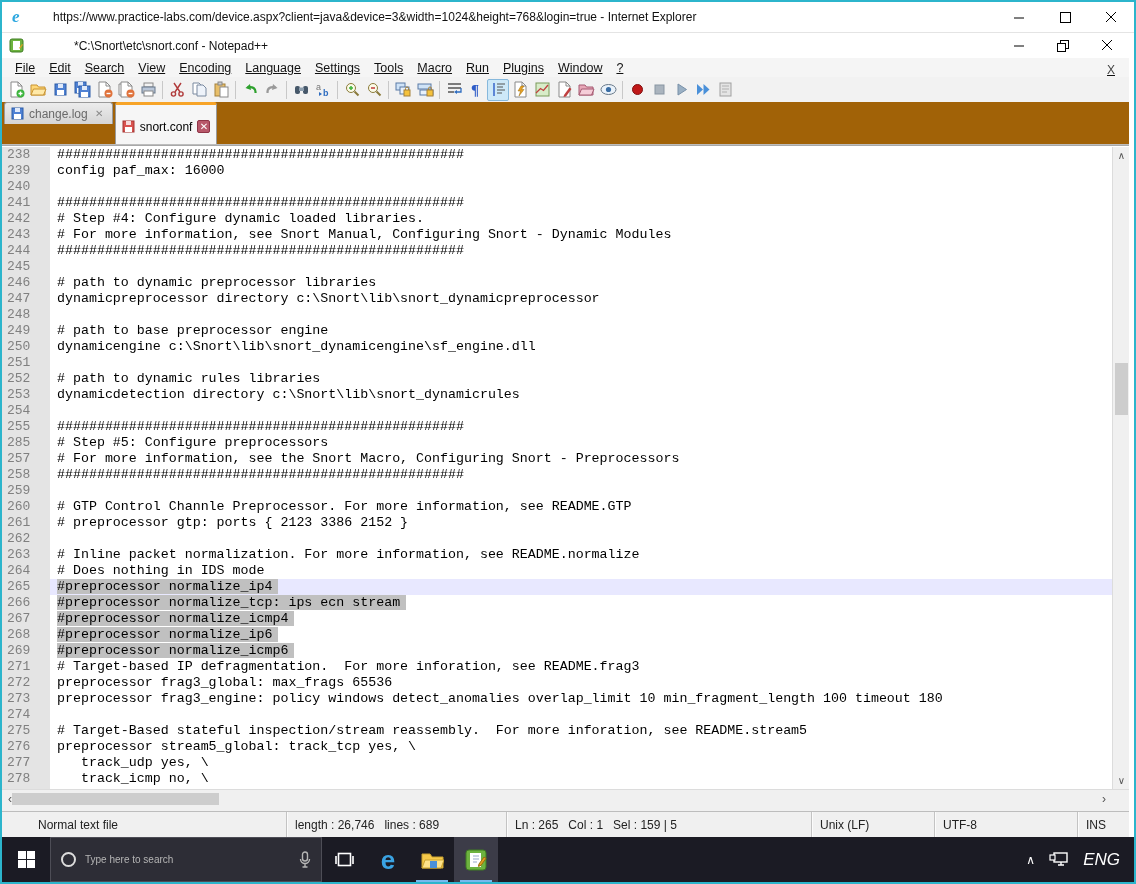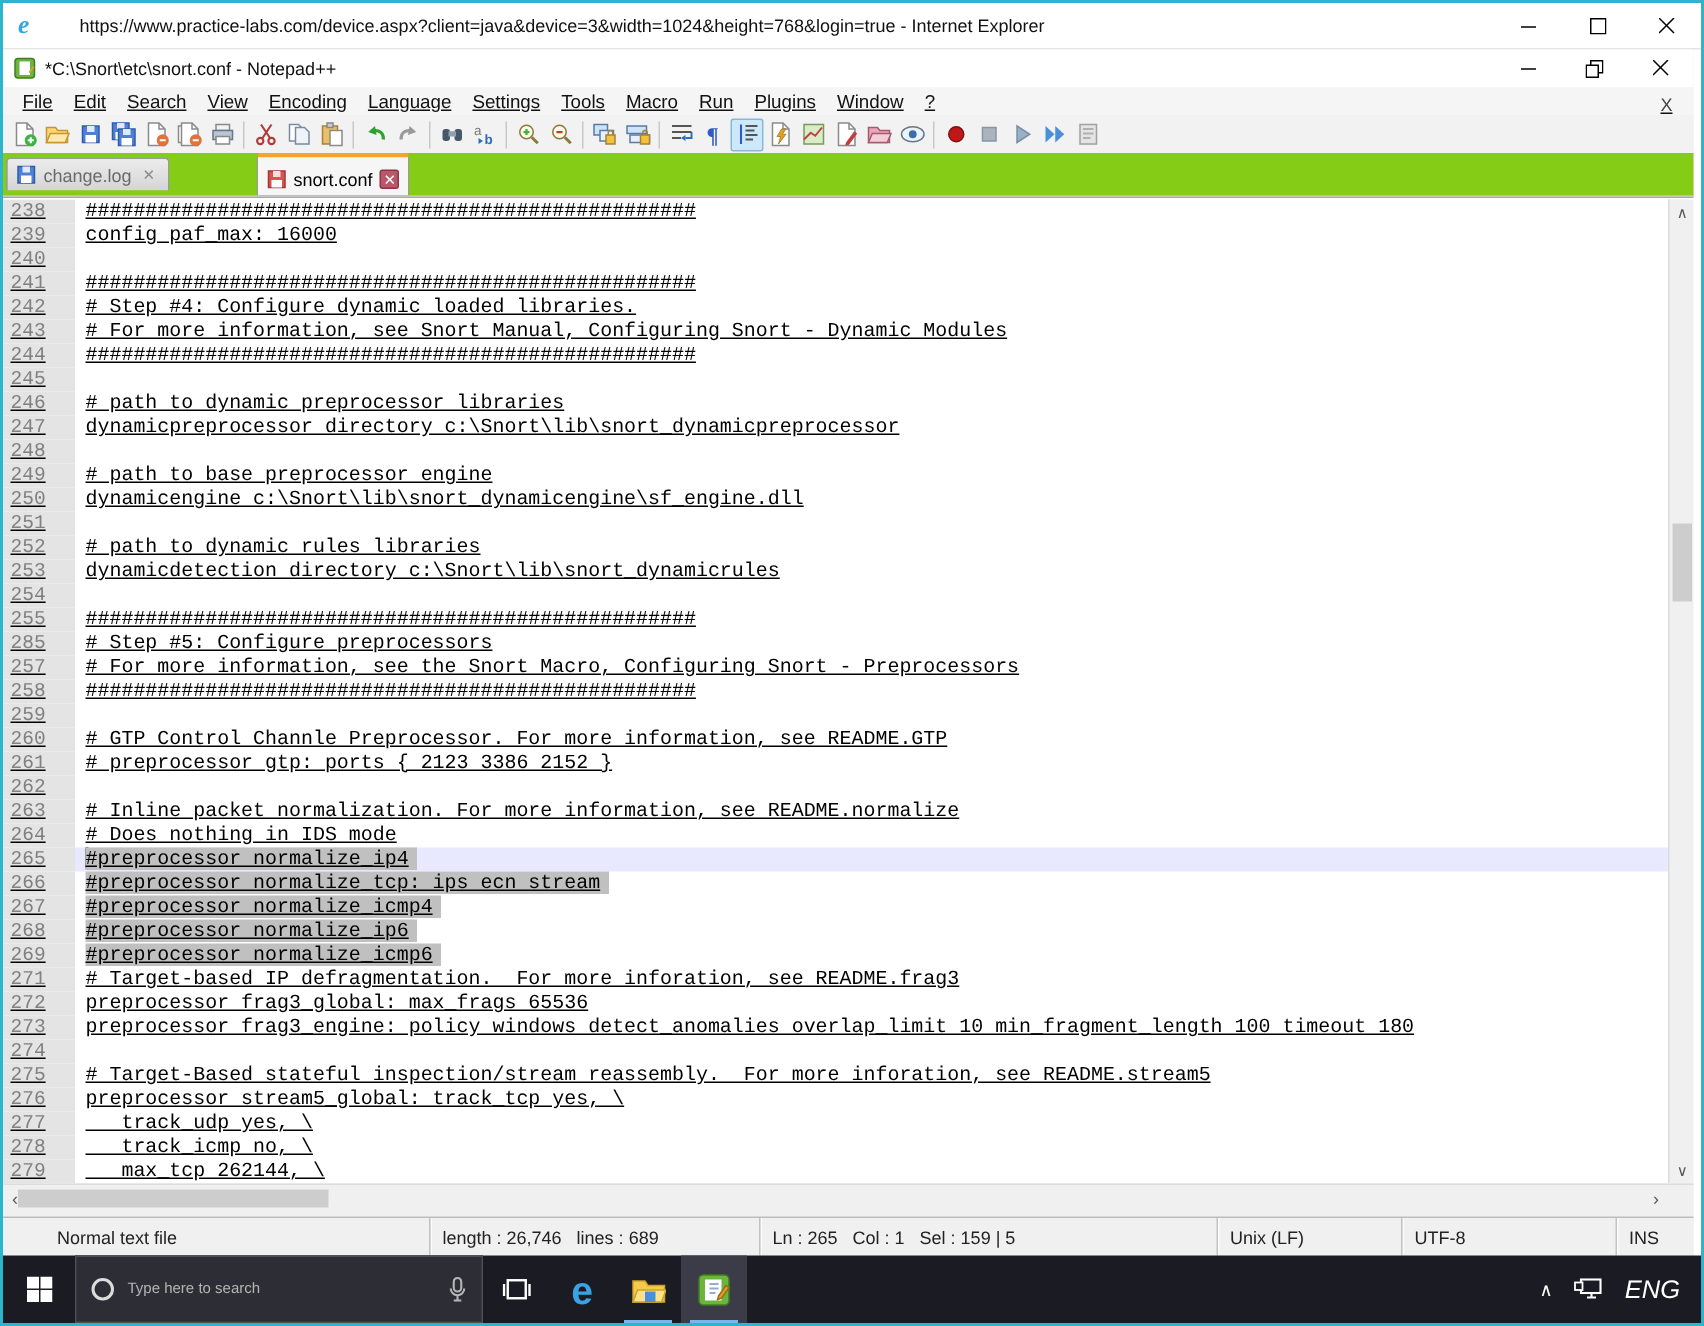--- a/index.html
+++ b/index.html
@@ -8,44 +8,44 @@
          display:flex;flex-direction:column;font-family:"Liberation Sans",sans-serif;overflow:hidden;position:relative;}
   
   .ie-titlebar{flex:0 0 31px;background:#fff;display:flex;align-items:center;padding-left:10px;border-bottom:1px solid #e4e4e4;}
   .ie-fav{width:18px;height:18px;color:#2ea8e0;font:italic bold 17px/18px "Liberation Serif",serif;margin-right:8px;}
   .ie-title{font-size:12px;color:#111;flex:1;white-space:nowrap;overflow:hidden;margin-left:15px;}
   .wc{display:flex;align-items:center;height:100%;}
   .wc span{width:46px;height:100%;display:flex;align-items:center;justify-content:center;}
   .wc svg{display:block;}
   
   .npp{flex:1;display:flex;flex-direction:column;margin-right:5px;background:#f0f0f0;min-height:0;}
-  .npp-titlebar{flex:0 0 25px;background:#fff;display:flex;align-items:center;padding-left:7px;}
+  .npp-titlebar{flex:0 0 25px;background:#fff;display:flex;align-items:center;padding-left:7px;gap:44px;}
   .npp-ico{margin-right:6px;display:flex;}
   .npp-title{font-size:12px;color:#111;flex:1;white-space:nowrap;}
   .npp-titlebar .wc span{width:44px;}
   
   .menubar{flex:0 0 19px;background:#f5f5f5;display:flex;align-items:flex-end;padding-left:6px;font-size:12.5px;color:#111;text-decoration:underline;}
   .menu-item{padding:2px 7px;cursor:default;}
   .menu-close{margin-left:auto;margin-right:10px;color:#444;font-size:12px;padding:0 4px;}
   
   .toolbar{flex:0 0 25px;background:#f2f2f2;display:flex;align-items:center;padding-left:3px;}
   .tb-btn{width:22px;height:22px;display:flex;align-items:center;justify-content:center;border:1px solid transparent;border-radius:2px;}
   .tb-active{background:#cde8f8;border-color:#86b8dc;}
   .tb-sep{width:1px;height:18px;background:#c8c8c8;margin:0 3px;}
   
-  .tabbar{flex:0 0 27px;background:#84cc16;display:flex;align-items:center;padding-left:2px;border-bottom:1px solid #bdbdbd;gap:40px;}
+  .tabbar{flex:0 0 27px;background:#a16207;display:flex;align-items:flex-start;padding-left:2px;border-bottom:1px solid #bdbdbd;}
   .tab{display:flex;align-items:center;gap:5px;height:22px;padding:0 6px;border:1px solid #9a9a9a;border-bottom:none;
        background:linear-gradient(#ececec,#d5d5d5);font-size:12px;color:#6a6a6a;margin-right:2px;border-radius:3px 3px 0 0;}
-  .tab.active{height:28px;background:#f6f6f6;color:#000;border-top:3px solid #f7a428;padding-top:4px;margin-left:16px;}
+  .tab.active{height:42px;background:#f6f6f6;color:#000;border-top:3px solid #f7a428;padding-top:4px;}
   .tab-close{font-size:10px;color:#8a8a8a;display:flex;align-items:center;justify-content:center;width:13px;height:13px;}
   .tab.active .tab-close{background:#b8586a;color:#fff;border-radius:2px;border:1px solid #8f3547;}
   
   .editor{flex:1;position:relative;background:#fff;border-top:1px solid #a8a8a8;min-height:0;overflow:hidden;}
   .lines{position:absolute;left:0;top:1px;right:17px;bottom:0;overflow:hidden;}
-  .ln{display:flex;height:16px;text-decoration:underline;}
+  .ln{display:flex;height:16px;}
   .num{flex:0 0 48px;background:#e4e4e4;color:#808080;font:13px/16px "Liberation Mono","DejaVu Sans Mono",monospace;padding-left:5px;}
   .txt{flex:1;font:13.3px/16px "Liberation Mono","DejaVu Sans Mono",monospace;color:#000;white-space:pre;padding-left:7px;}
   .ln.cur .txt{background:#e8e8ff;}
   .seltext{background:#c0c0c0;padding-right:6px;}
   .caret{display:inline-block;width:2px;height:14px;background:#000;vertical-align:middle;margin-right:-2px;}
   
   .vscroll{position:absolute;top:1px;right:0;bottom:0;width:17px;background:#f0f0f0;border-left:1px solid #dcdcdc;}
   .vs-arrow{position:absolute;left:0;width:17px;height:17px;color:#555;font-size:10px;display:flex;align-items:center;justify-content:center;}
   .vs-up{top:0;} .vs-down{bottom:0;}
   .vs-thumb{position:absolute;left:2px;width:13px;top:216px;height:52px;background:#cdcdcd;}

